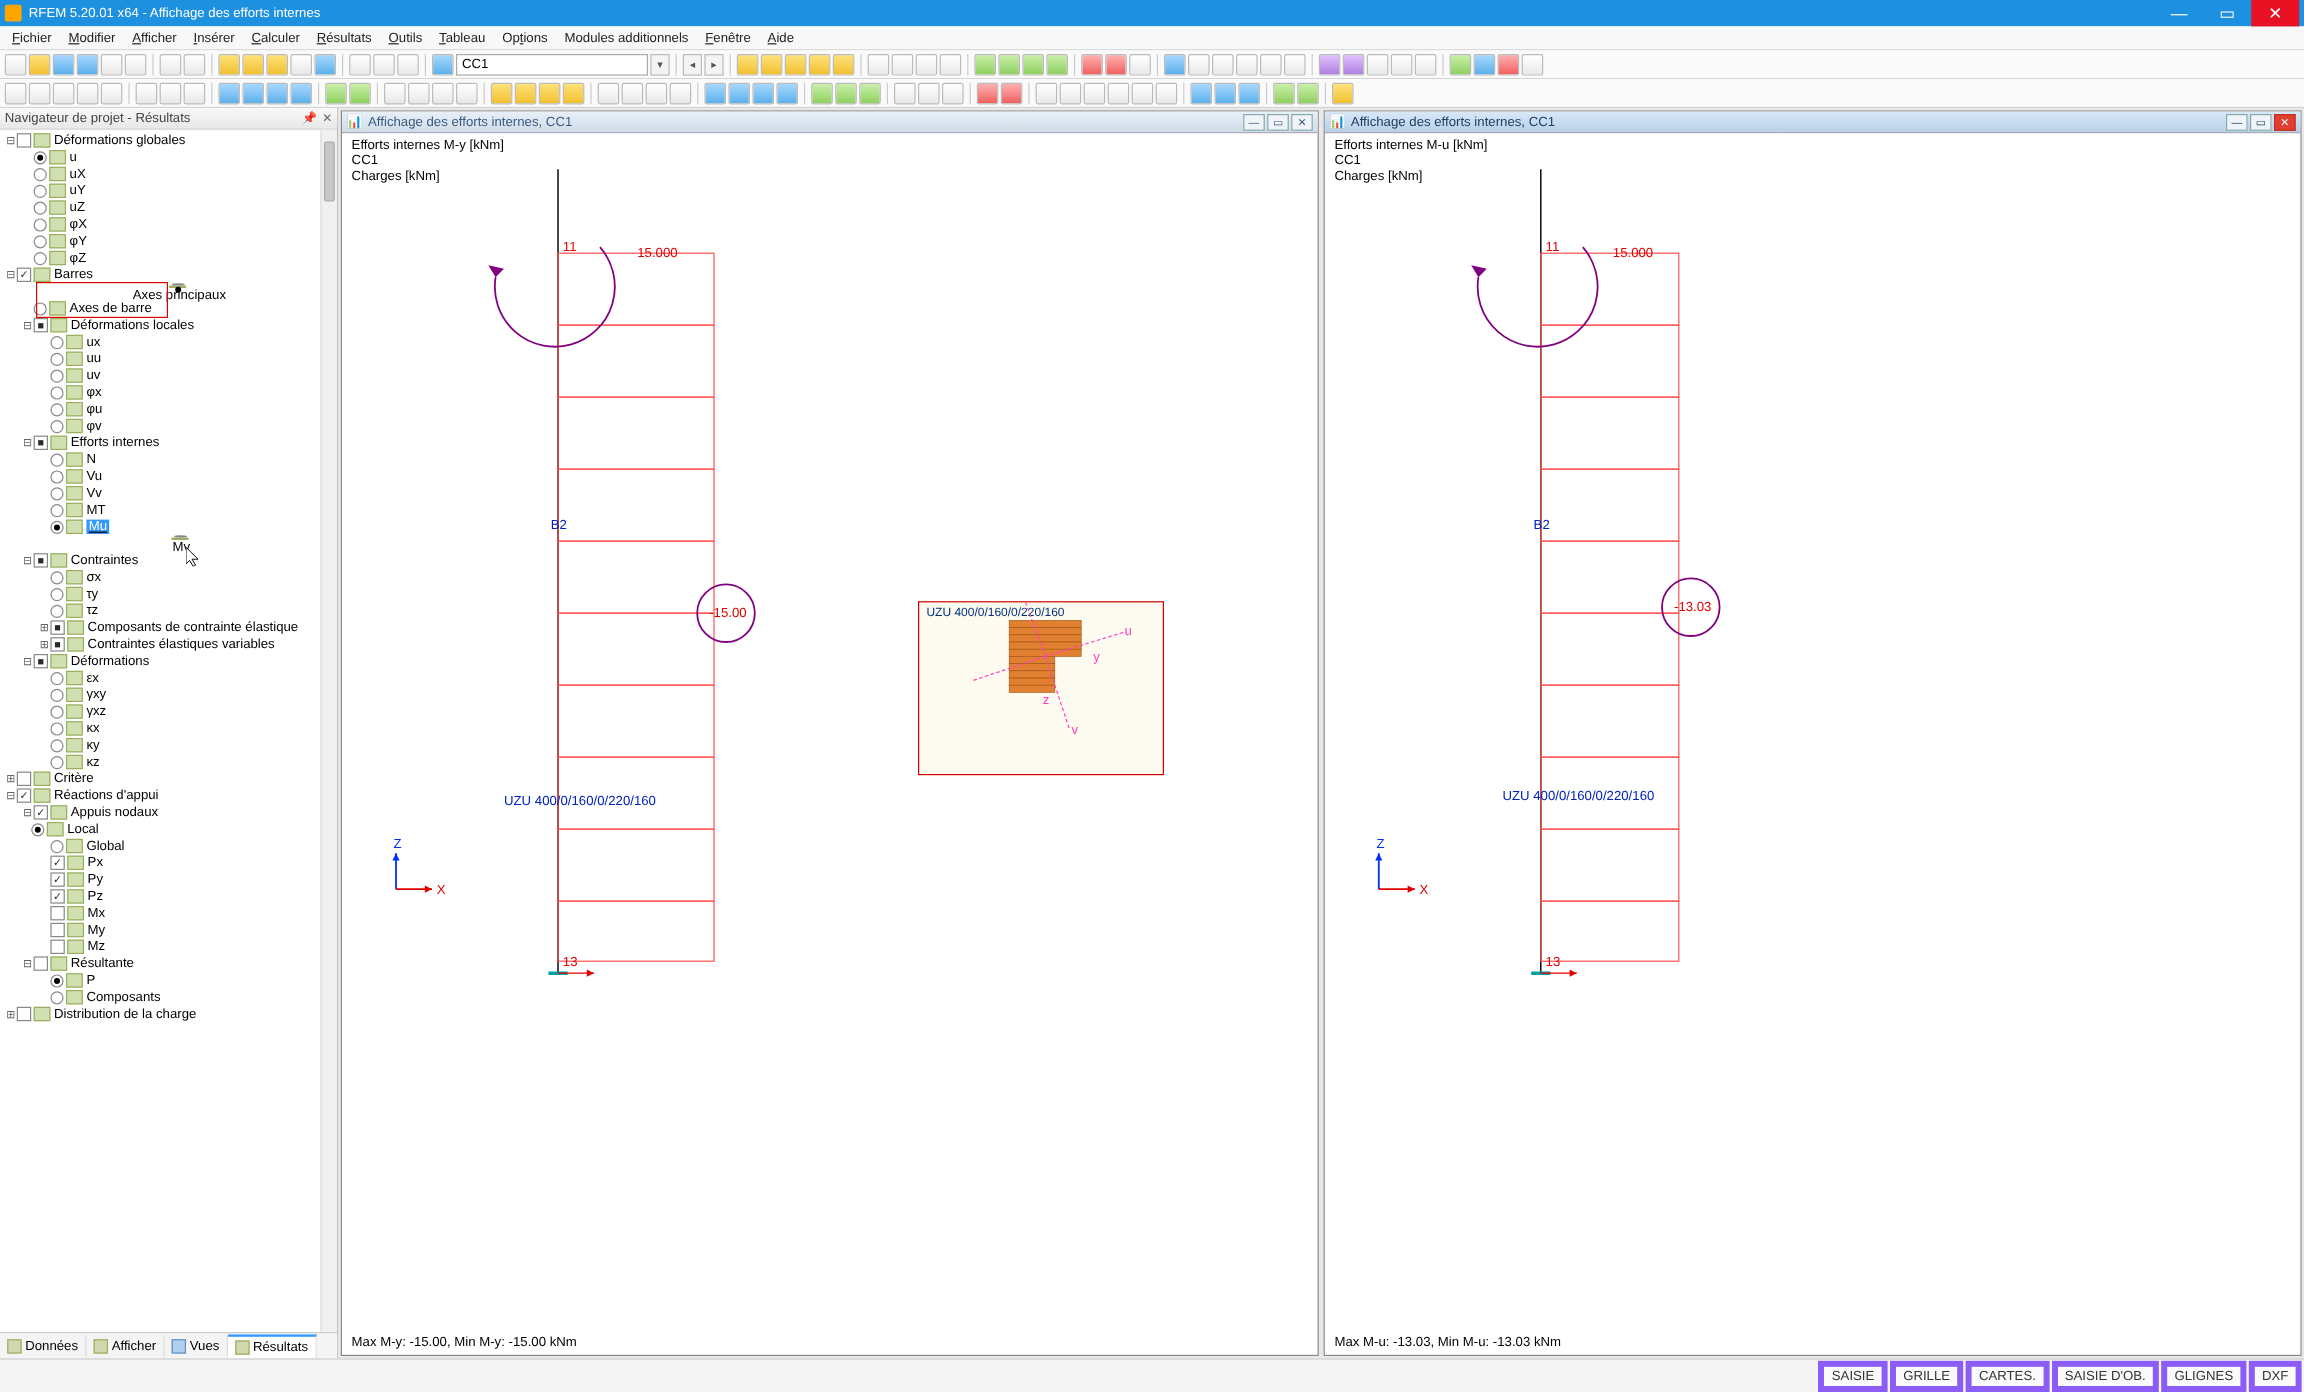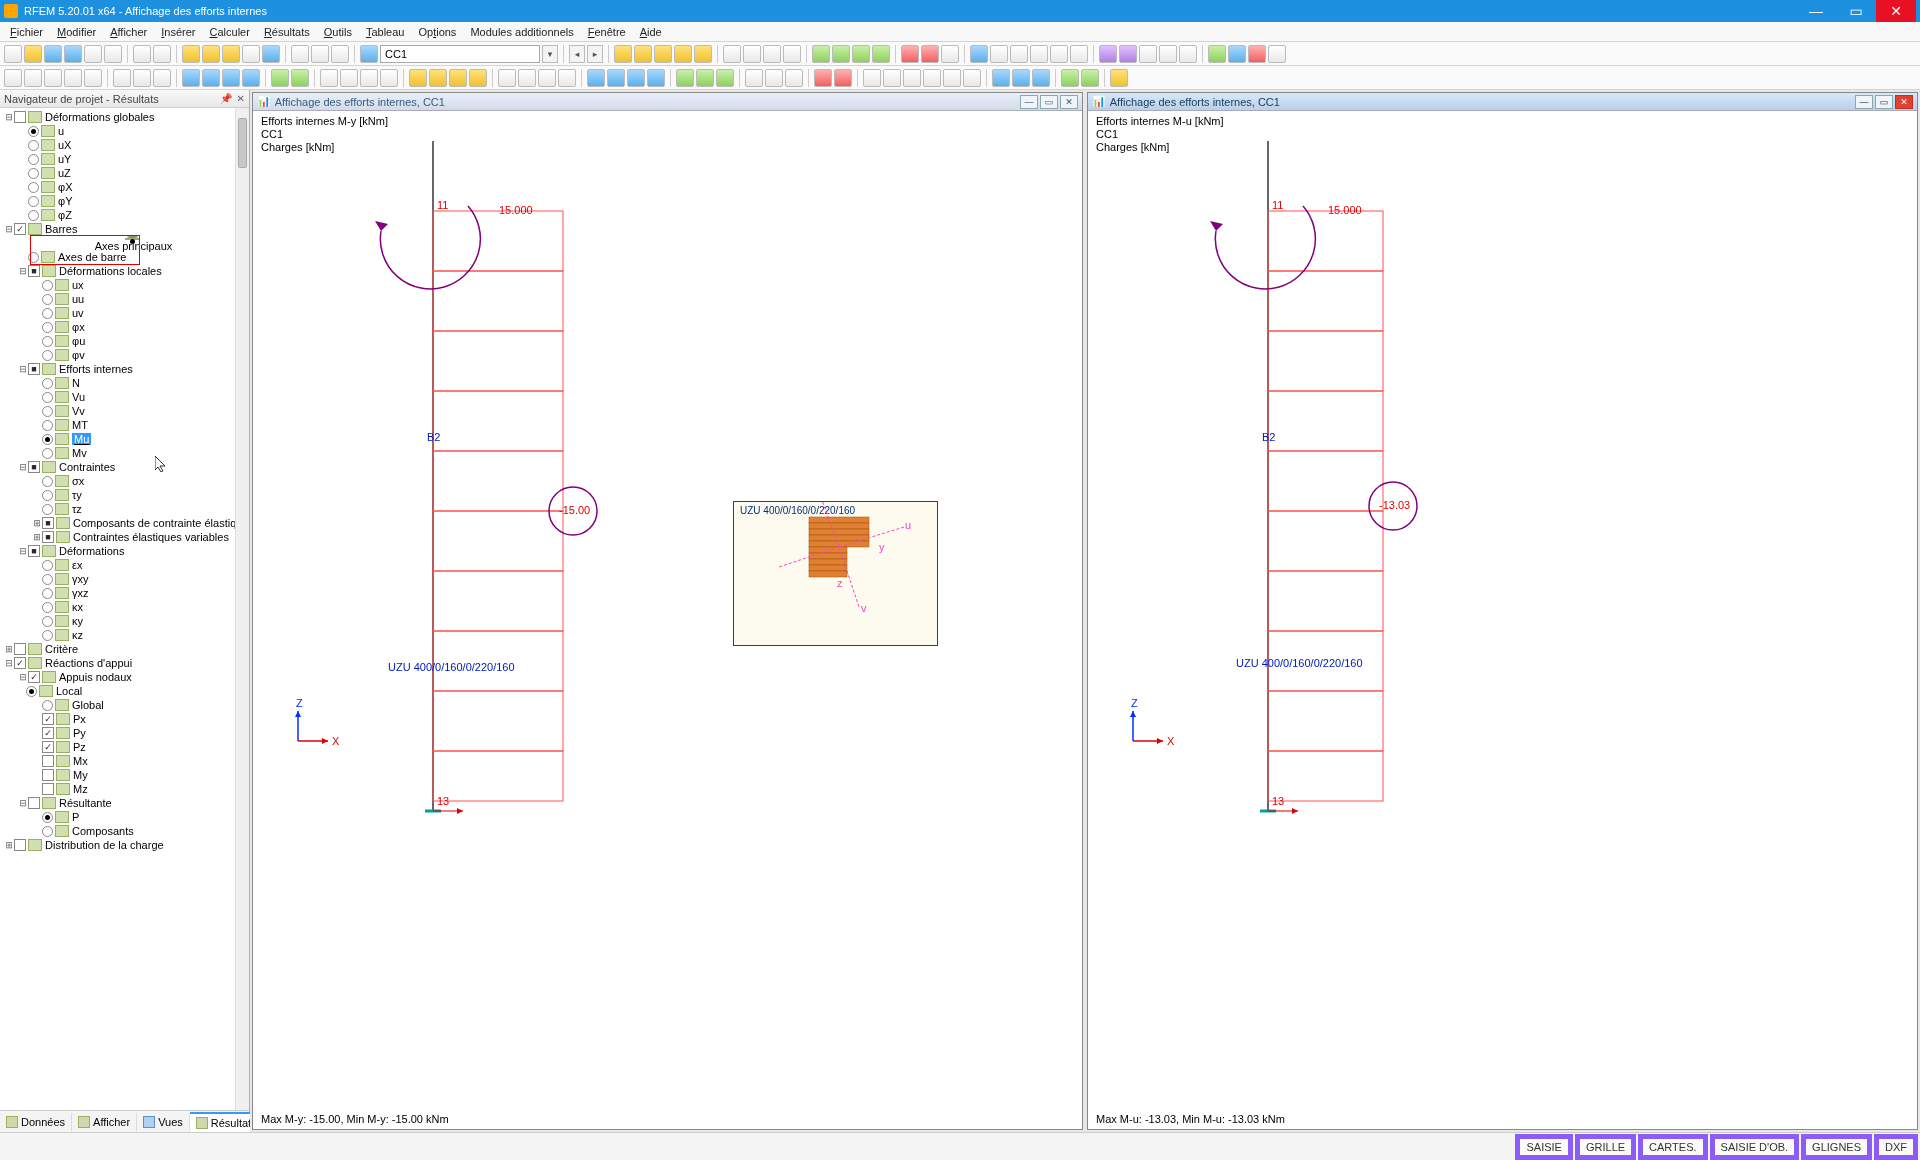--- a/index.html
+++ b/index.html
@@ -27,21 +27,21 @@
 .tbtn.p { background:linear-gradient(#e0c0ff,#b080e0); }
 .sep { width:1px; height:18px; background:#ccc; margin:0 3px; }
 .combo { height:18px; border:1px solid #aaa; background:#fff; padding:1px 4px; display:flex; align-items:center; }
 .combo.cc { width:160px; }
 .arrow-btn { width:16px; height:18px; border:1px solid #bbb; background:#f4f4f4; display:flex; align-items:center; justify-content:center; font-size:9px; color:#555;}
 
 
 .main { position:absolute; top:90px; bottom:28px; left:0; right:0; display:flex; }
 
 
-.navpanel { width:250px; border-right:1px solid #b0b0b0; display:flex; flex-direction:column; background:#fff;}
+.navpanel { width:282px; border-right:1px solid #b0b0b0; display:flex; flex-direction:column; background:#fff;}
 .nav-head { height:18px; background:linear-gradient(#f8f8f8,#e8e8e8); border-bottom:1px solid #ccc; display:flex; align-items:center; padding:0 4px; font-size:11px; color:#444;}
 .nav-head .spacer { flex:1; }
 .nav-head .pin { font-size:10px; color:#666; margin-left:4px;}
 .tree { flex:1; overflow:auto; padding:2px 0; position:relative;}
 .tree-row { display:flex; align-items:center; height:14px; white-space:nowrap; padding-left:4px;}
 .tree-row .exp { width:10px; font-size:9px; color:#666; text-align:center;}
 .tree-row .cb { width:12px; height:12px; border:1px solid #888; background:#fff; margin-right:2px; display:flex; align-items:center; justify-content:center; font-size:9px; color:#2a2a2a;}
 .tree-row .rb { width:11px; height:11px; border:1px solid #888; border-radius:50%; background:#fff; margin-right:2px; position:relative;}
 .tree-row .rb.sel::after { content:""; position:absolute; top:2px; left:2px; width:5px; height:5px; background:#000; border-radius:50%;}
 .tree-row .mico { width:14px; height:12px; margin-right:3px; background:#d0e0b0; border:1px solid #9ab060;}
@@ -394,21 +394,21 @@
           <span class="rb"></span>
           <span class="mico"></span>
           <span class="txt">MT</span>
         </div>
         <div class="tree-row" style="padding-left: 32px; text-decoration: underline;">
           <span class="exp"></span>
           <span class="rb sel"></span>
           <span class="mico"></span>
           <span class="txt sel">Mu</span>
         </div>
-        <div class="tree-row" style="padding-left: 32px;">
+        <div class="tree-row" style="padding-left: 21px; flex-direction: column;">
           <span class="exp"></span>
           <span class="rb"></span>
           <span class="mico"></span>
           <span class="txt">Mv</span>
         </div>
         <div class="tree-row" style="padding-left: 18px;">
           <span class="exp">⊟</span>
           <span class="cb">■</span>
           <span class="mico"></span>
           <span class="txt">Contraintes</span>

